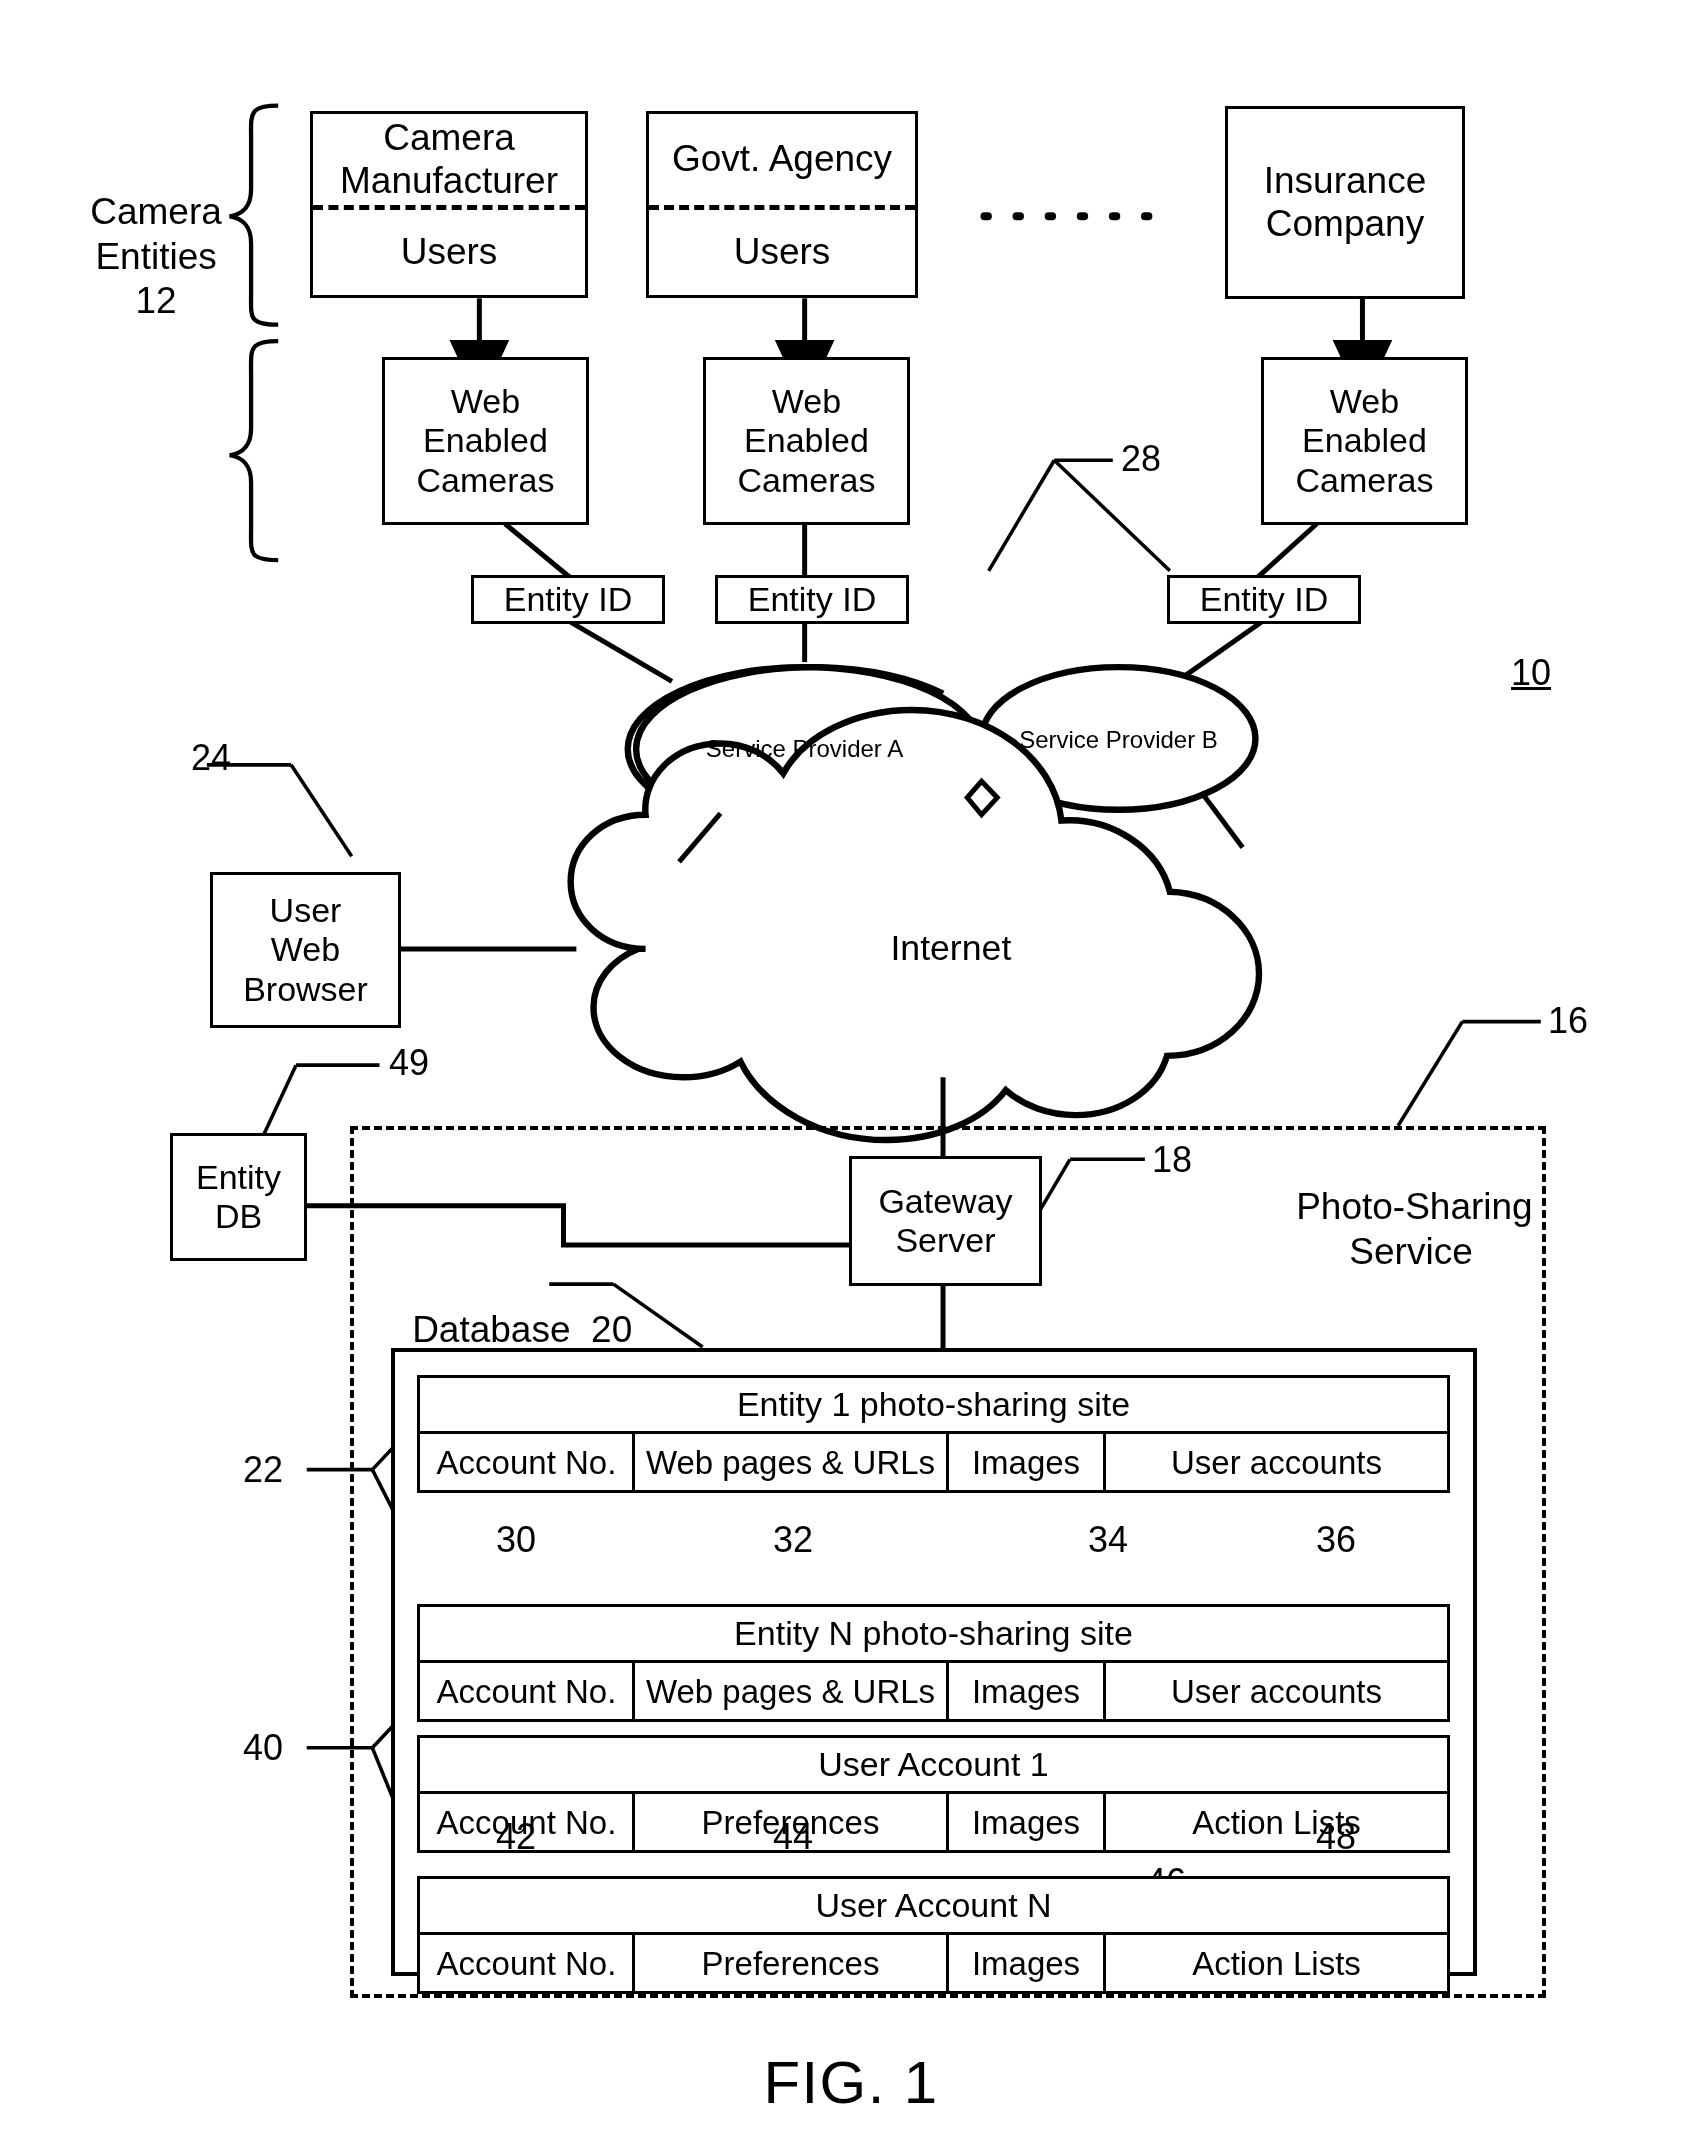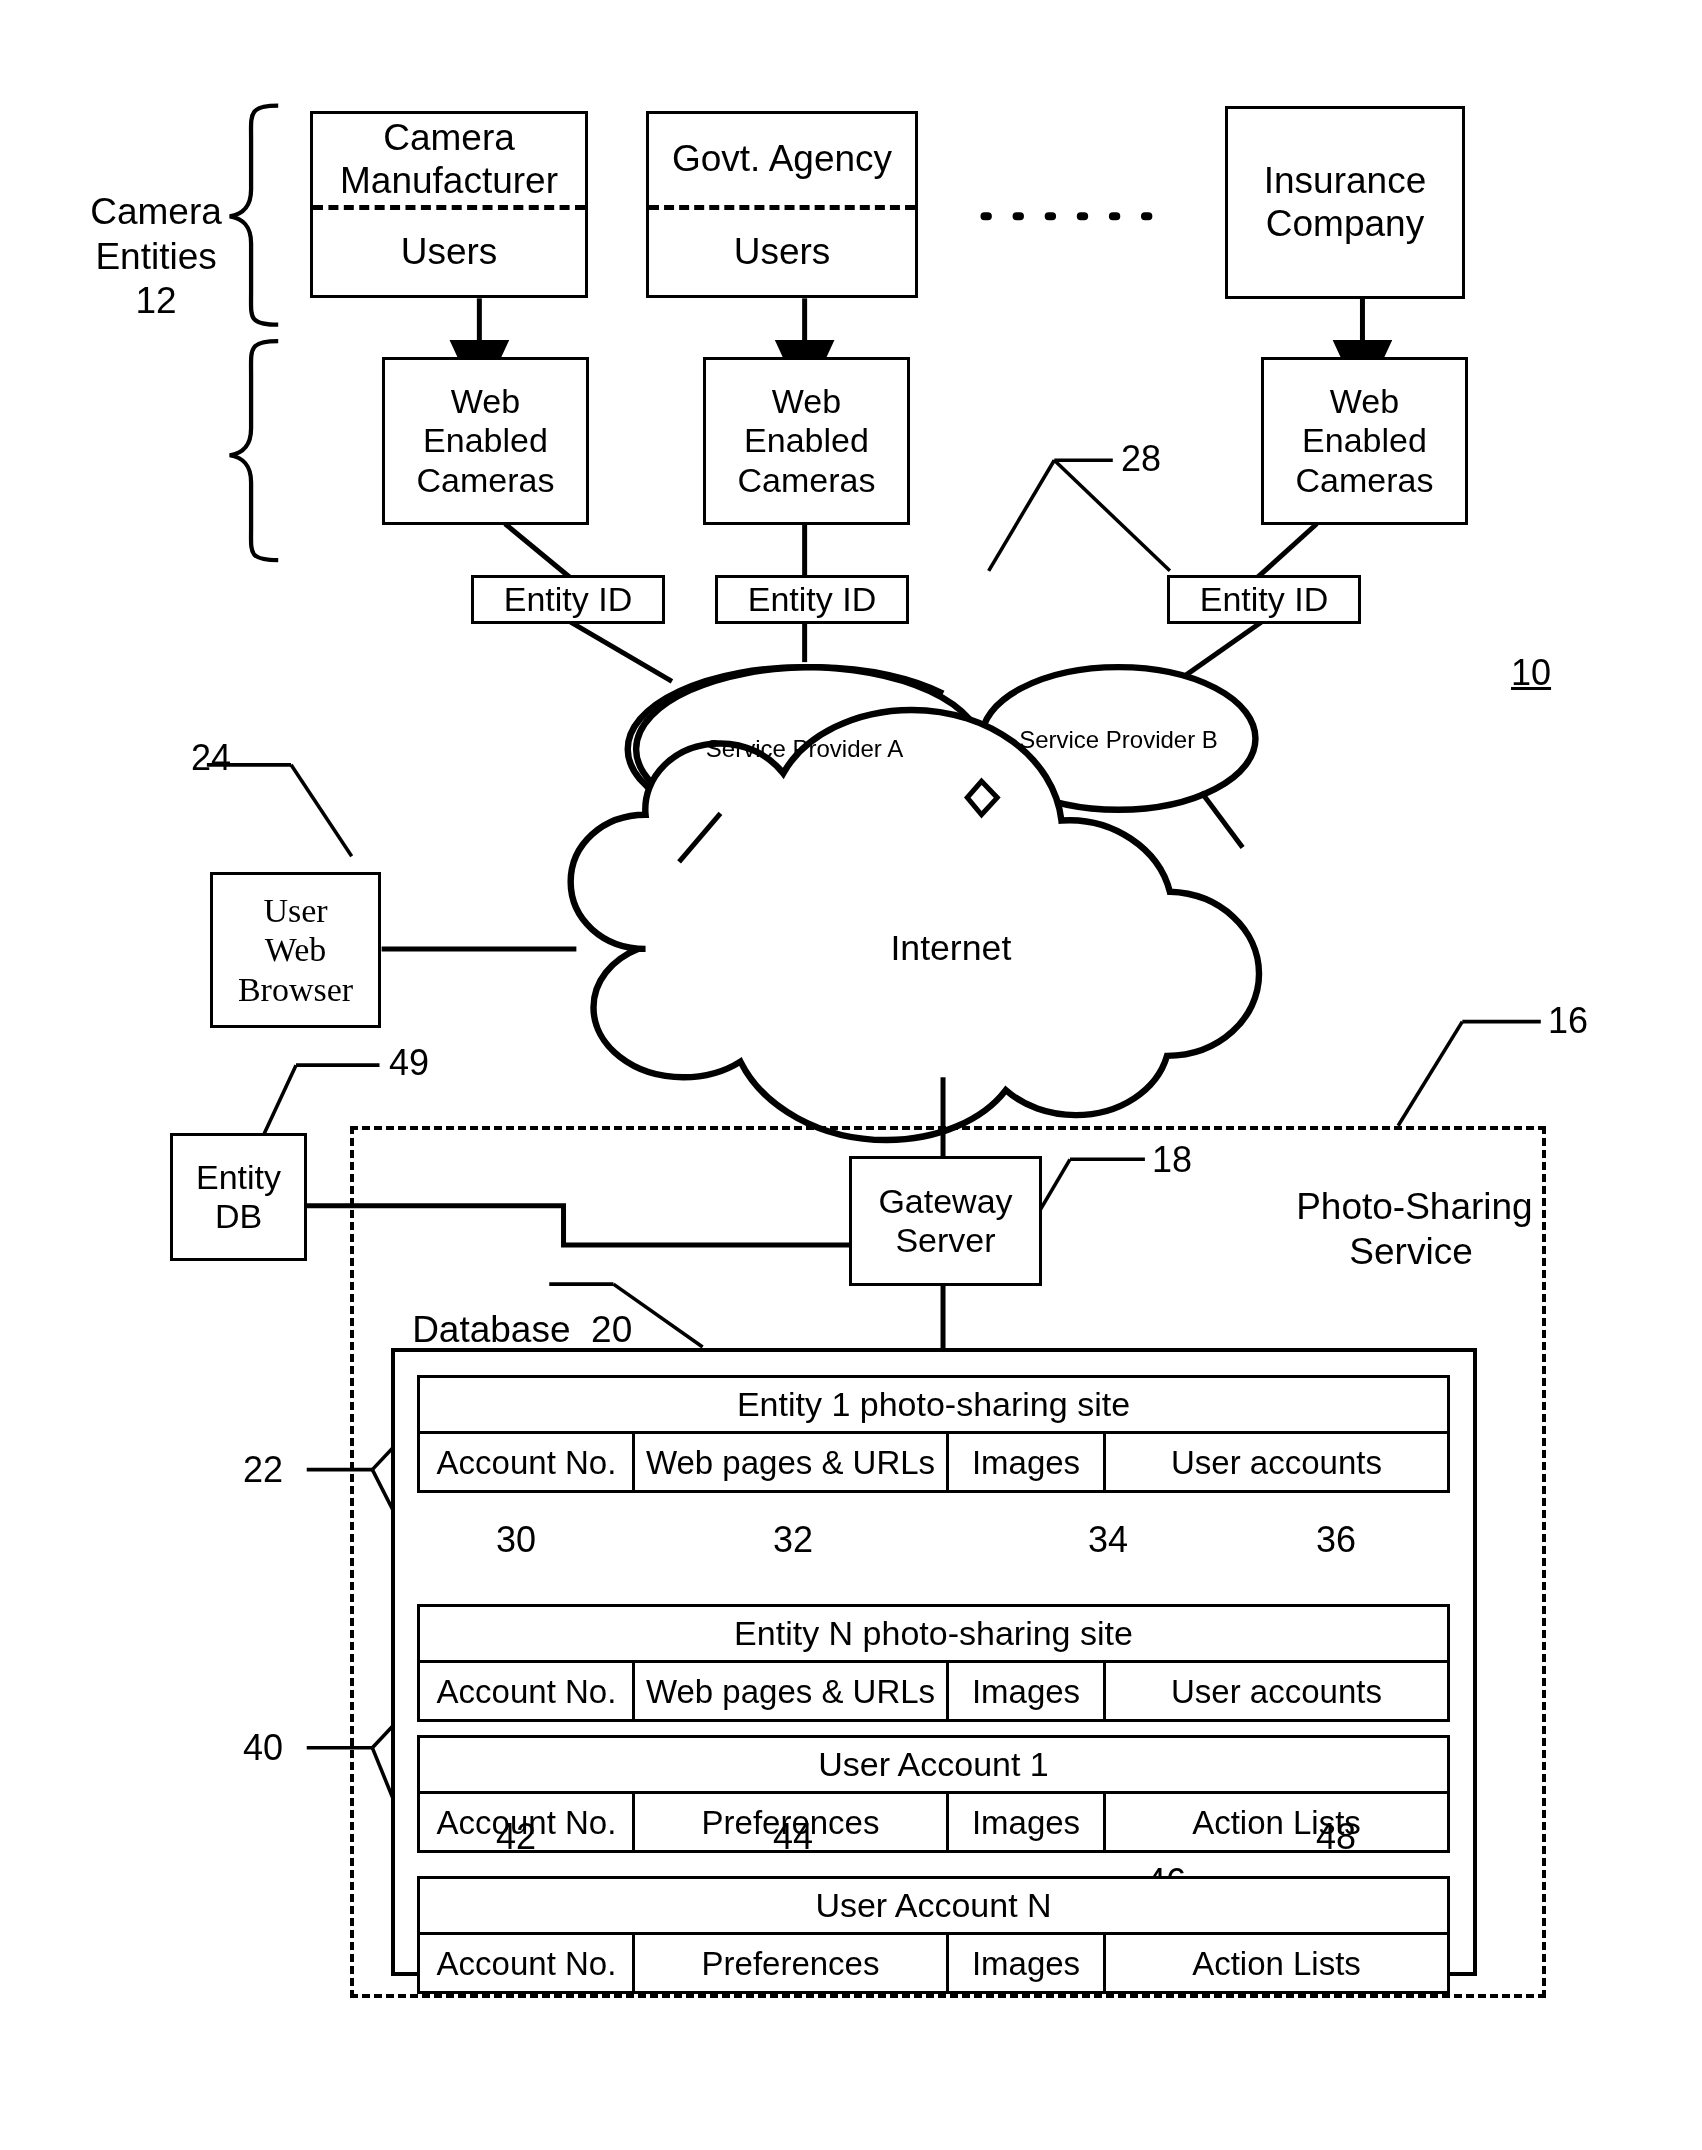--- a/index.html
+++ b/index.html
@@ -290,21 +290,21 @@
 
   <div class="lbl num" style="left:1121px; top:437px; width:64px; text-align:left;">28</div>
 
   <div class="lbl f34" style="left:662px; top:735px; width:285px;">Service Provider A</div>
   <div class="lbl f34" style="left:990px; top:726px; width:257px;">Service Provider B</div>
 
   <div class="lbl num underline-num" style="left:1511px; top:651px; width:64px; text-align:left;">10</div>
 
   <div class="lbl num" style="left:191px; top:736px; width:64px; text-align:left;">24</div>
 
-  <div class="box f48" style="left:210px; top:872px; width:171px; height:156px;font-family:Liberation Serif, serif;">
+  <div class="box f48" style="left:210px; top:872px; width:191px; height:156px;">
     <span class="ln">User</span>
     <span class="ln">Web</span>
     <span class="ln">Browser</span>
   </div>
 
   <div class="lbl num" style="left:389px; top:1041px; width:64px; text-align:left;">49</div>
 
   <div class="box f48" style="left:170px; top:1133px; width:137px; height:128px;">
     <span class="ln">Entity</span>
     <span class="ln">DB</span>
@@ -378,15 +378,16 @@
       <div class="dbcell f46" style="width:214px;">Account  No.</div>
       <div class="dbcell f46" style="width:314px;">Preferences</div>
       <div class="dbcell f46" style="width:157px;">Images</div>
       <div class="dbcell f46" style="width:341px;">Action Lists</div>
     </div>
   </div>
 
   <div class="lbl num" style="left:243px; top:1448px; width:64px; text-align:left;">22</div>
   <div class="lbl num" style="left:243px; top:1726px; width:64px; text-align:left;">40</div>
 
+  <div class="lbl fig" style="left:0px; top:2047px; width:1702px; text-align:center;">FIG. 1</div>
 
 </div>
 
 
 </body></html>

